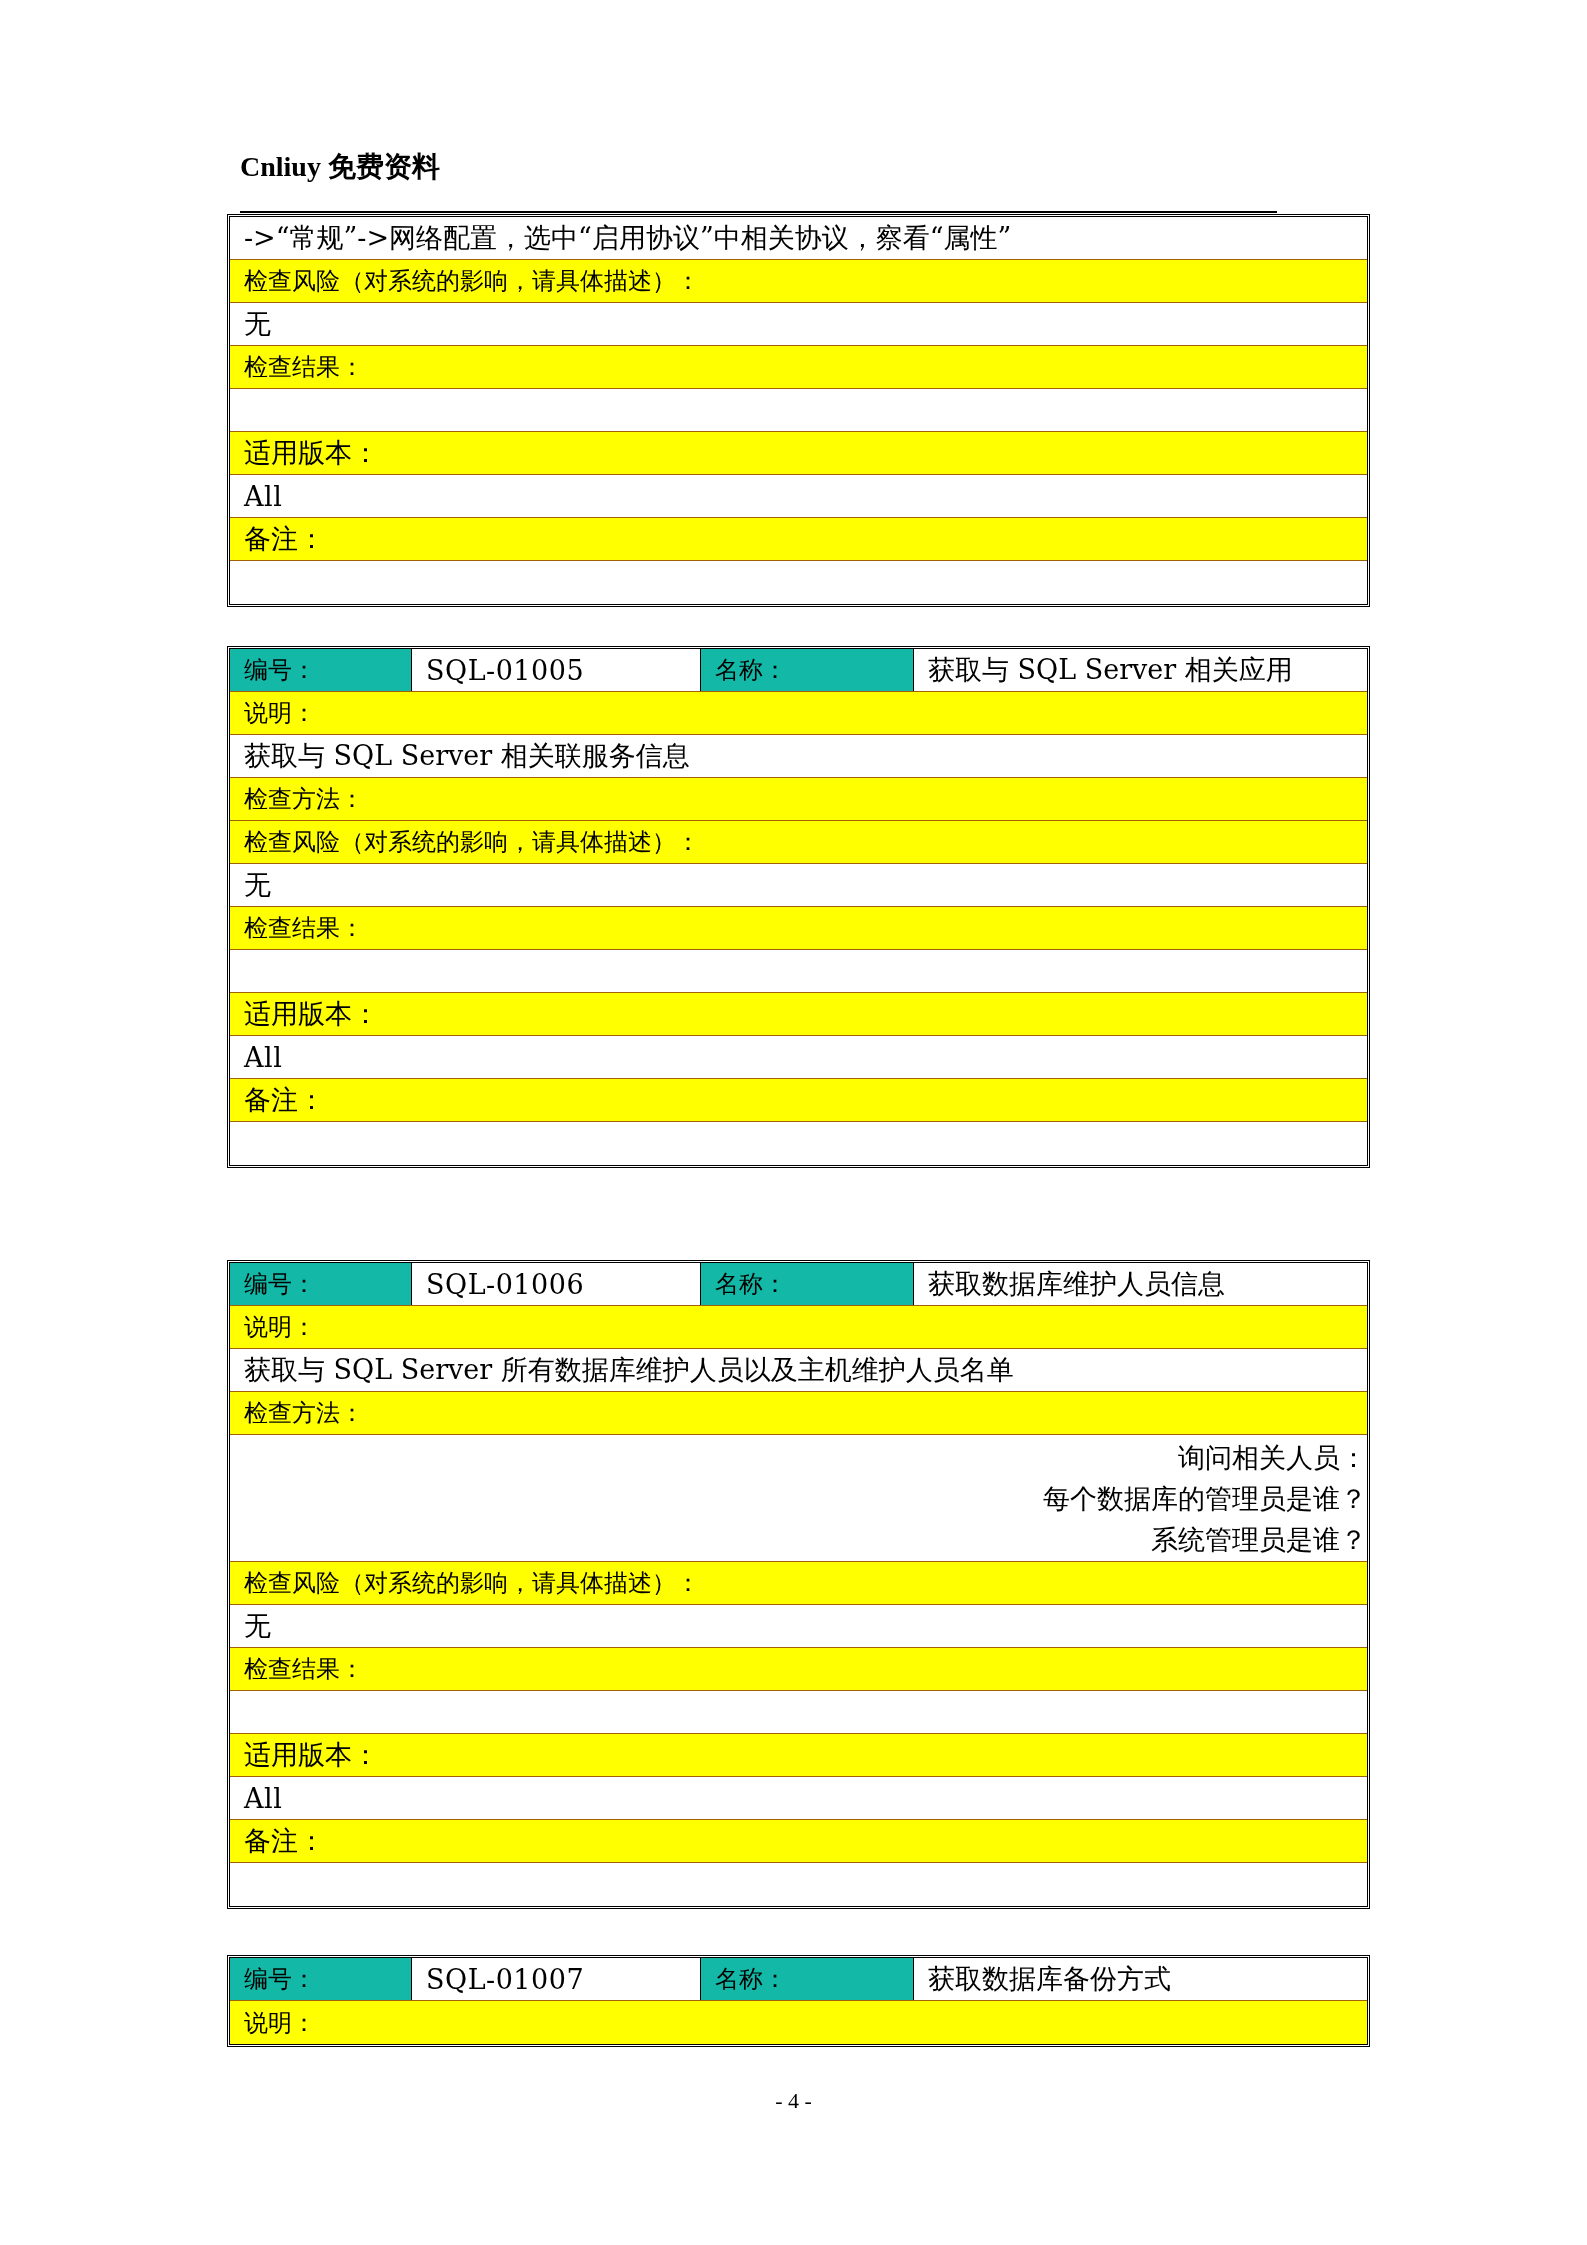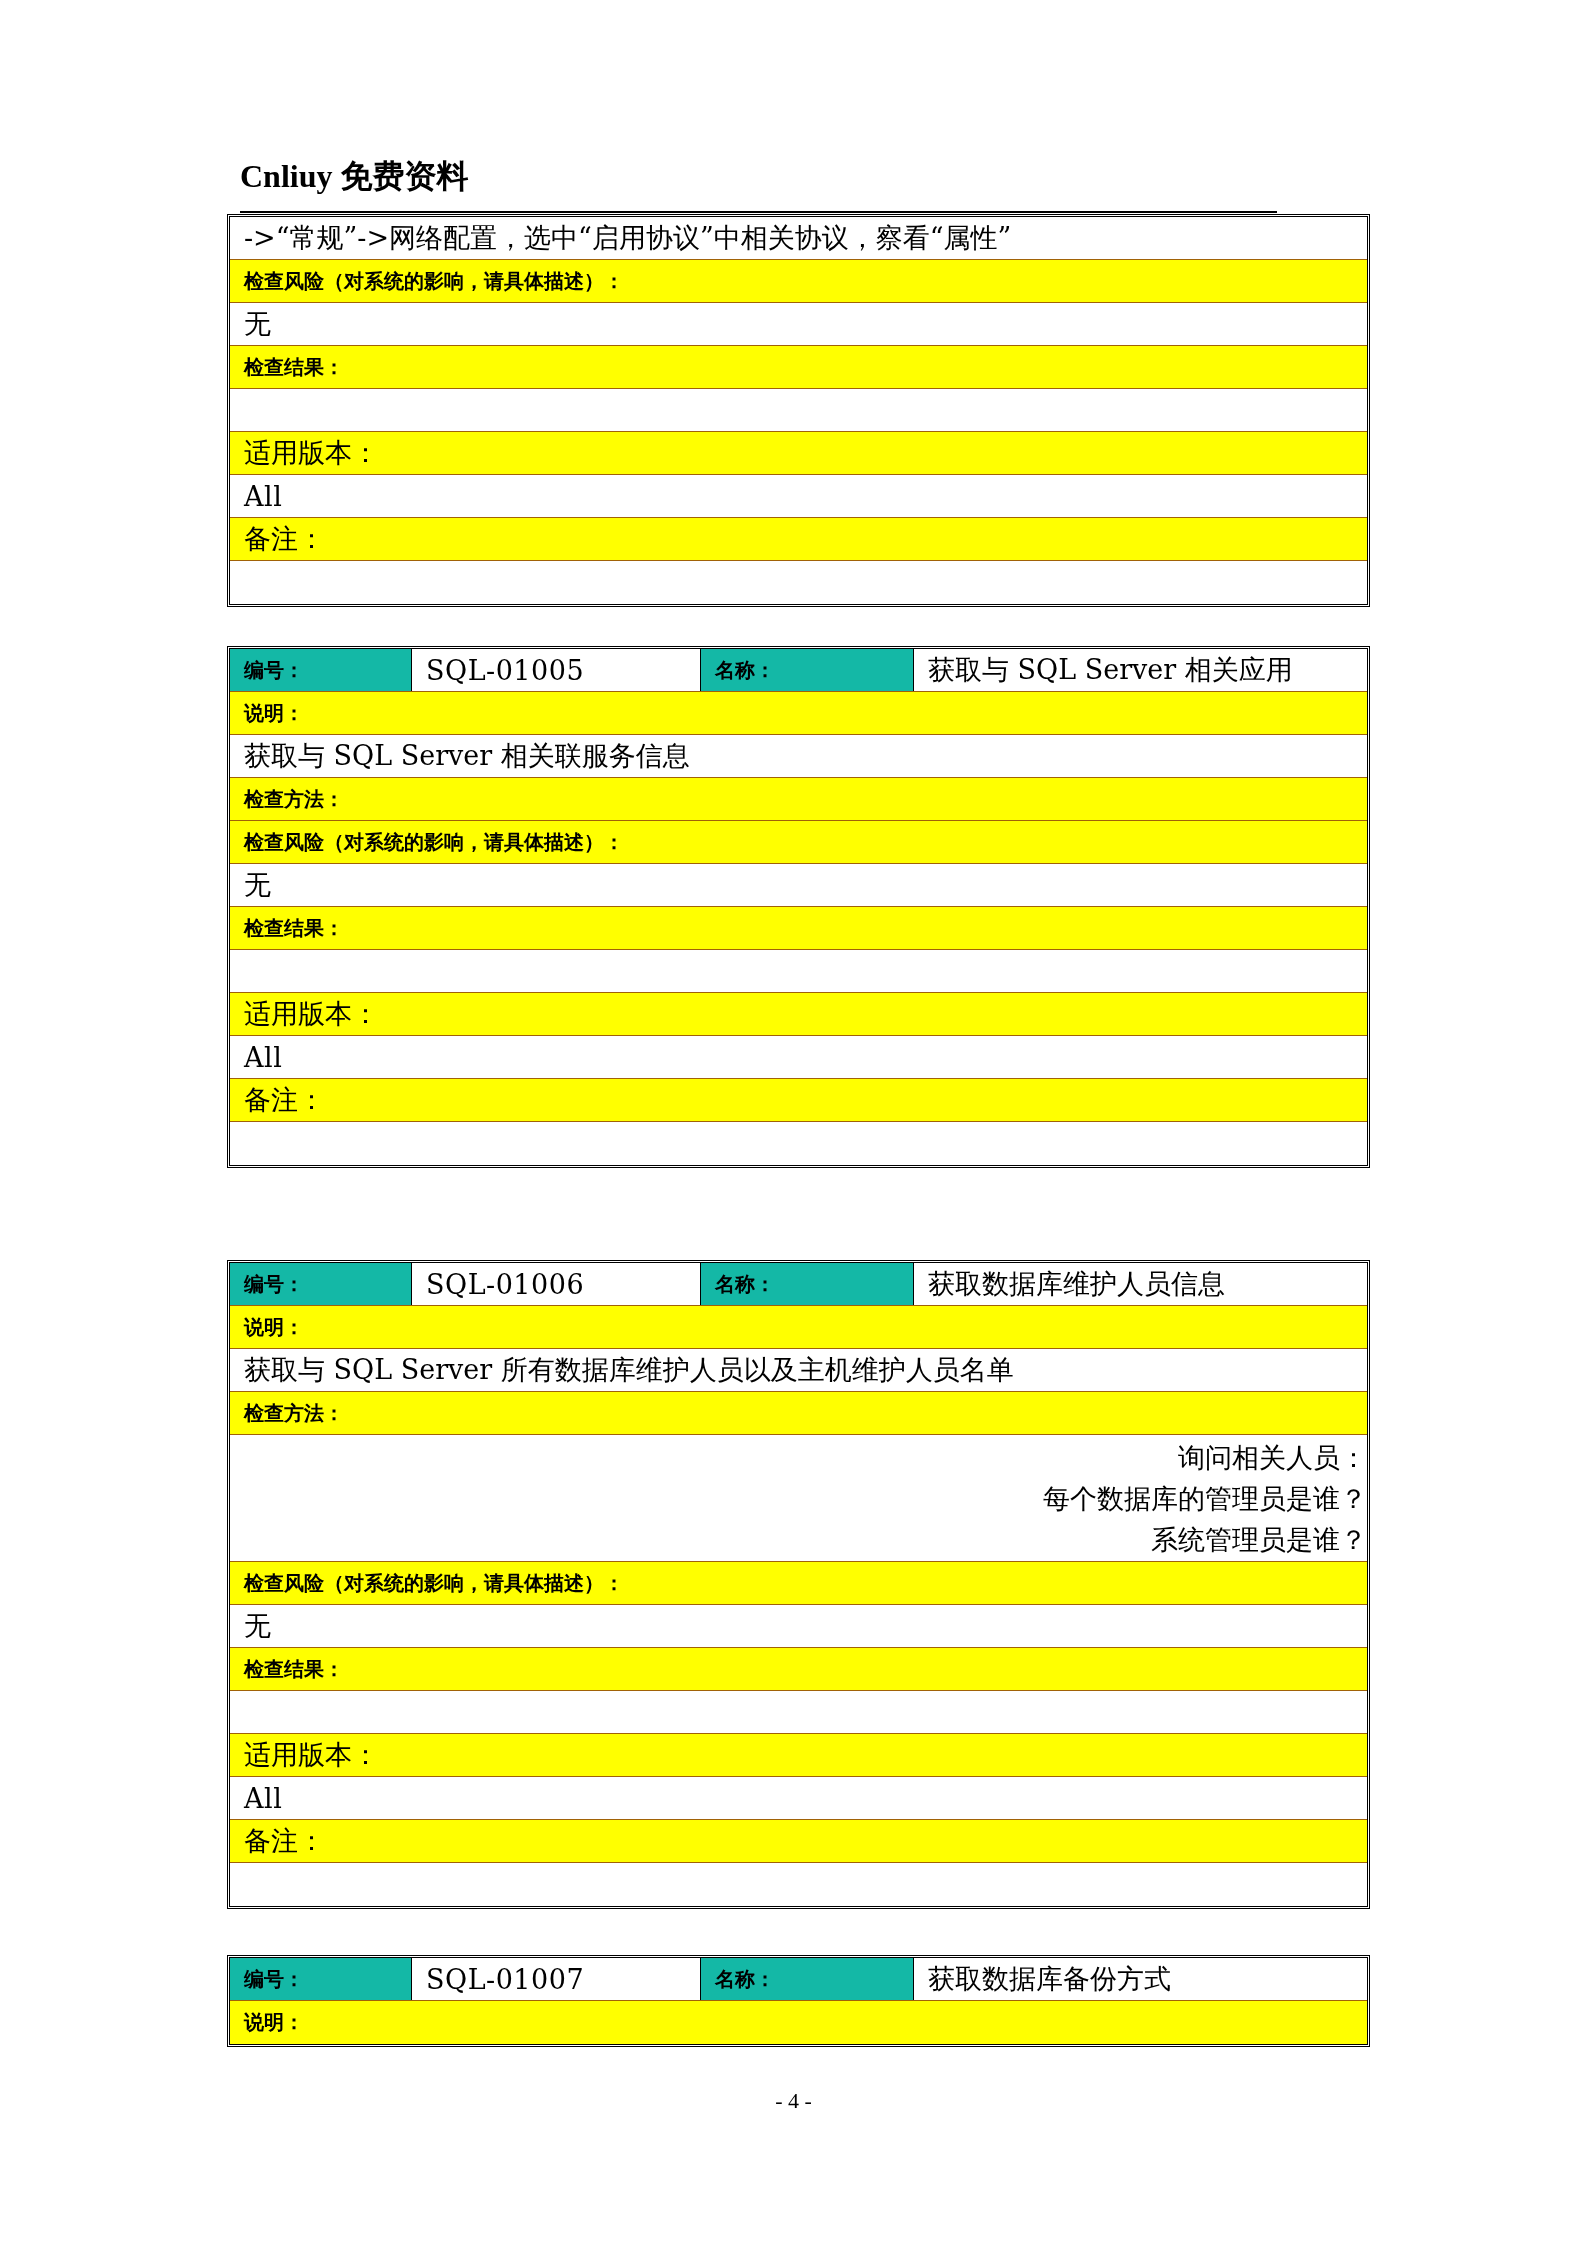--- a/index.html
+++ b/index.html
@@ -1,33 +1,33 @@
 <!DOCTYPE html>
 <html><head>
 <meta charset="utf-8">
 <style>
   html, body { margin: 0; padding: 0; background: #ffffff; }
   body { width: 1587px; height: 2245px; position: relative; overflow: hidden;
          font-family: "DejaVu Serif", "Liberation Serif", serif; color: #000; }
-  .page-header { position: absolute; left: 240px; top: 155px; font-family: "Liberation Serif", serif;
-                 font-weight: bold; font-size: 32px; }
+  .page-header { position: absolute; left: 240px; top: 148px; font-family: "Liberation Serif", serif;
+                 font-weight: bold; font-size: 28px; }
   .header-rule { position: absolute; left: 240px; top: 211px; width: 1037px; height: 0;
                  border-top: 2px solid #000; border-bottom: 1px solid #000; padding-top: 1px; }
   .record { position: absolute; left: 227px; width: 1143px; border: 3px double #000; box-sizing: border-box; }
   .row { display: flex; border-bottom: 1px solid #a16207; box-sizing: border-box; height: 43px; align-items: center; }
   .row:last-child { border-bottom: none; }
   .row.yellow { background: #ffff00; }
   .row.tall { height: auto; align-items: flex-end; flex-direction: column; padding: 2px 0; }
   .cell { box-sizing: border-box; height: 100%; display: flex; align-items: center; padding-left: 14px;
           border-right: 1px solid #000; font-size: 27px; white-space: nowrap; overflow: hidden; }
   .cell:last-child { border-right: none; }
   .cell.y { background: #14b8a6; }
   .cell.w { background: #ffffff; }
   .c1 { width: 182px; } .c2 { width: 289px; } .c3 { width: 213px; } .c4 { flex: 1; }
-  .label-bold { font-family: "DejaVu Sans", sans-serif; font-weight: bold; font-size: 20px; padding-left: 14px; text-align: right; }
+  .label-bold { font-family: "DejaVu Sans", sans-serif; font-weight: normal; font-size: 24px; padding-left: 14px; text-align: right; }
   .label-normal { font-size: 27px; padding-left: 14px; }
   .content { font-size: 27px; padding-left: 14px; white-space: nowrap; }
   .mono { letter-spacing: 0.5px; }
   .line { line-height: 41px; padding-left: 14px; font-size: 27px; }
   .page-number { position: absolute; left: 0; width: 1587px; top: 2088px; text-align: center;
                  font-family: "Liberation Serif", serif; font-size: 22px; }
 </style>
 </head>
 <body>
 

